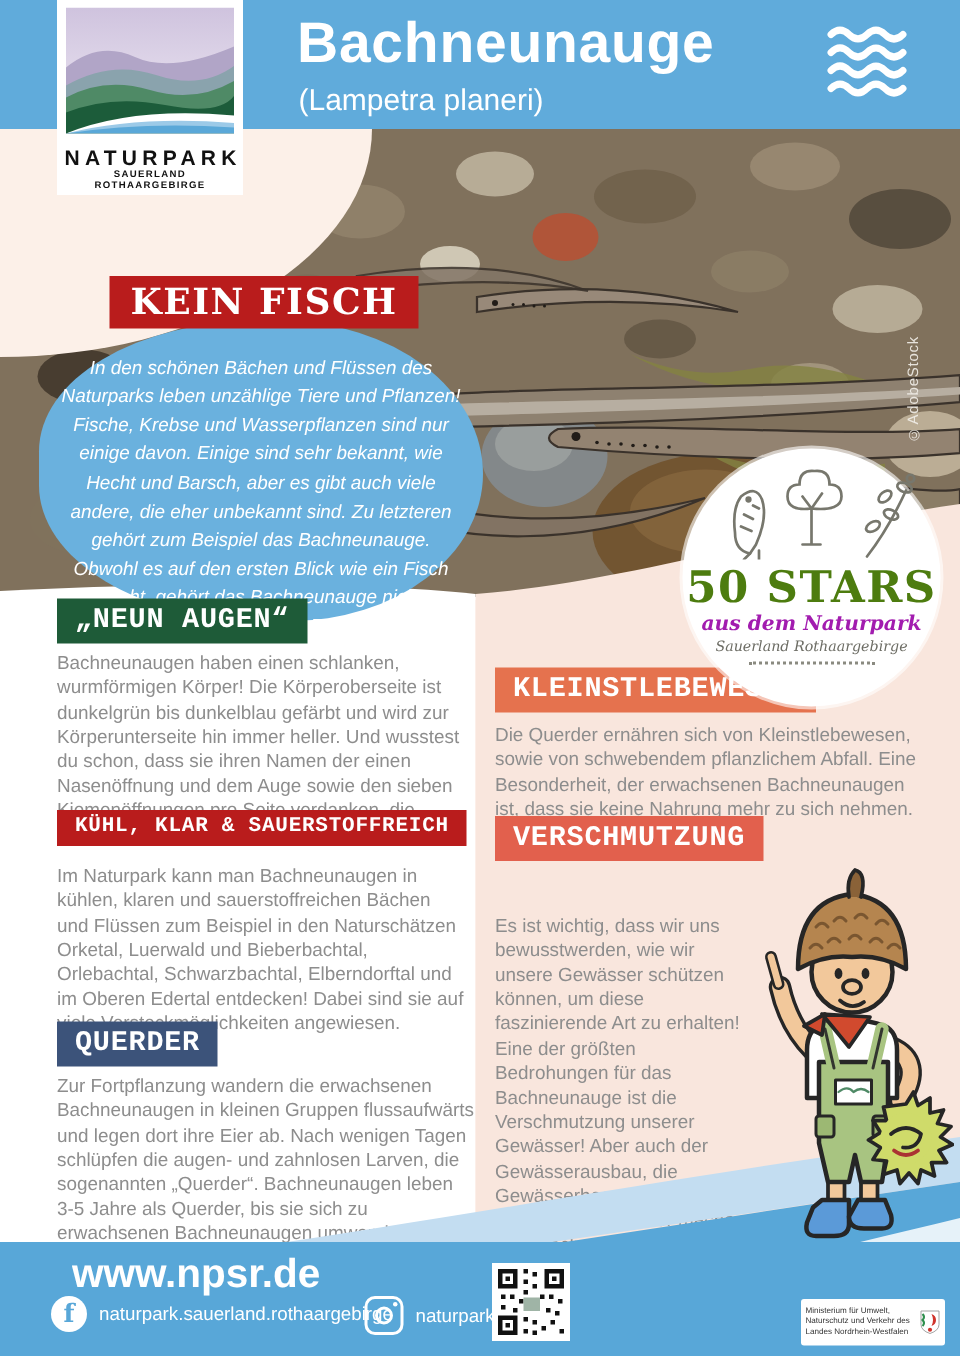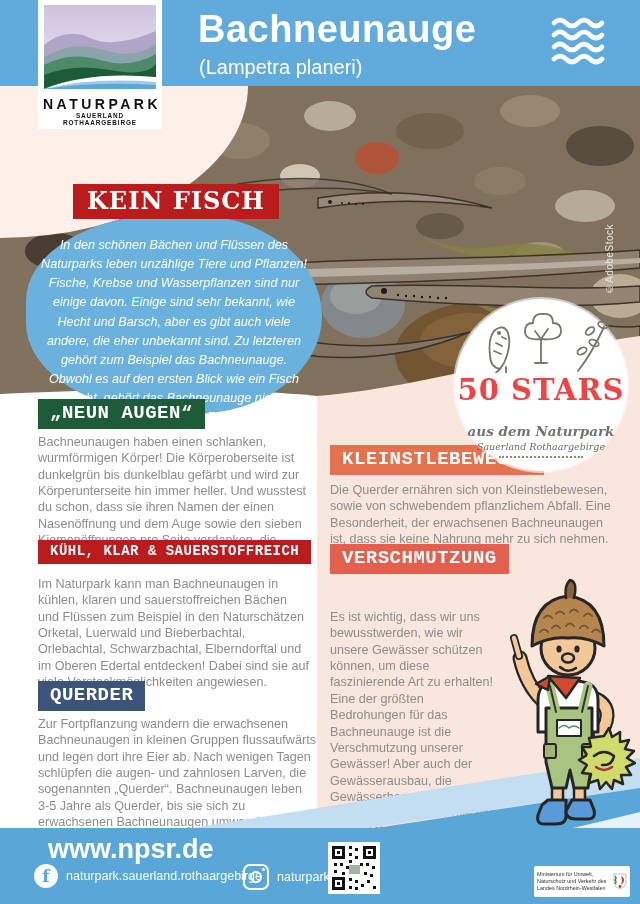--- a/index.html
+++ b/index.html
@@ -25,22 +25,22 @@
   
   .kein-fisch{position:absolute;left:73px;top:184px;z-index:4;color:#fff;padding:2px 14px 4px;
        font-family:"DejaVu Serif",serif;font-weight:bold;font-size:24px;letter-spacing:1px;}
   .bubble{position:absolute;left:26px;top:214px;width:296px;height:200px;z-index:3;
        border-radius:52% 48% 46% 54% / 46% 54% 52% 48%;}
   .bubble-text{position:absolute;left:14px;top:22px;width:268px;color:#fff;font-size:12.6px;font-style:italic;
        line-height:1.52;text-align:center;}
   
   .badge{position:absolute;left:455px;top:299px;width:172px;height:172px;z-index:4;background:#fff;border-radius:50%;
        text-align:center;box-shadow:0 0 0 2px rgba(255,255,255,.6);}
-  .badge-title{font-family:"DejaVu Serif",serif;font-weight:bold;font-size:29px;color:#ef4444;letter-spacing:1px;margin-top:-4px;}
-  .badge-sub{font-family:"DejaVu Serif",serif;font-style:italic;font-weight:bold;font-size:13.5px;color:#737373;margin-top:16px;}
+  .badge-title{font-family:"DejaVu Serif",serif;font-weight:bold;font-size:29px;color:#4d7c0f;letter-spacing:1px;margin-top:-4px;}
+  .badge-sub{font-family:"DejaVu Serif",serif;font-style:italic;font-weight:bold;font-size:13.5px;color:#a21caf;margin-top:0px;}
   .badge-region{font-family:"DejaVu Serif",serif;font-style:italic;font-size:9.5px;color:#6c6c64;margin-top:2px;}
   .badge-dots{width:84px;margin:4px auto 0;border-top:2px dotted #8a8a80;}
   .badge-art{margin-top:12px;height:62px;}
   
   .sec-head{position:absolute;z-index:3;color:#fff;padding:3px 12px 5px;white-space:nowrap;
        font-family:Liberation Mono, monospace;font-weight:bold;font-size:19px;letter-spacing:.5px;}
   .sec-body{position:absolute;z-index:3;color:#8d8d8d;font-size:12.6px;line-height:1.3;}
   
   .mascot{position:absolute;left:500px;top:548px;z-index:6;}
   

